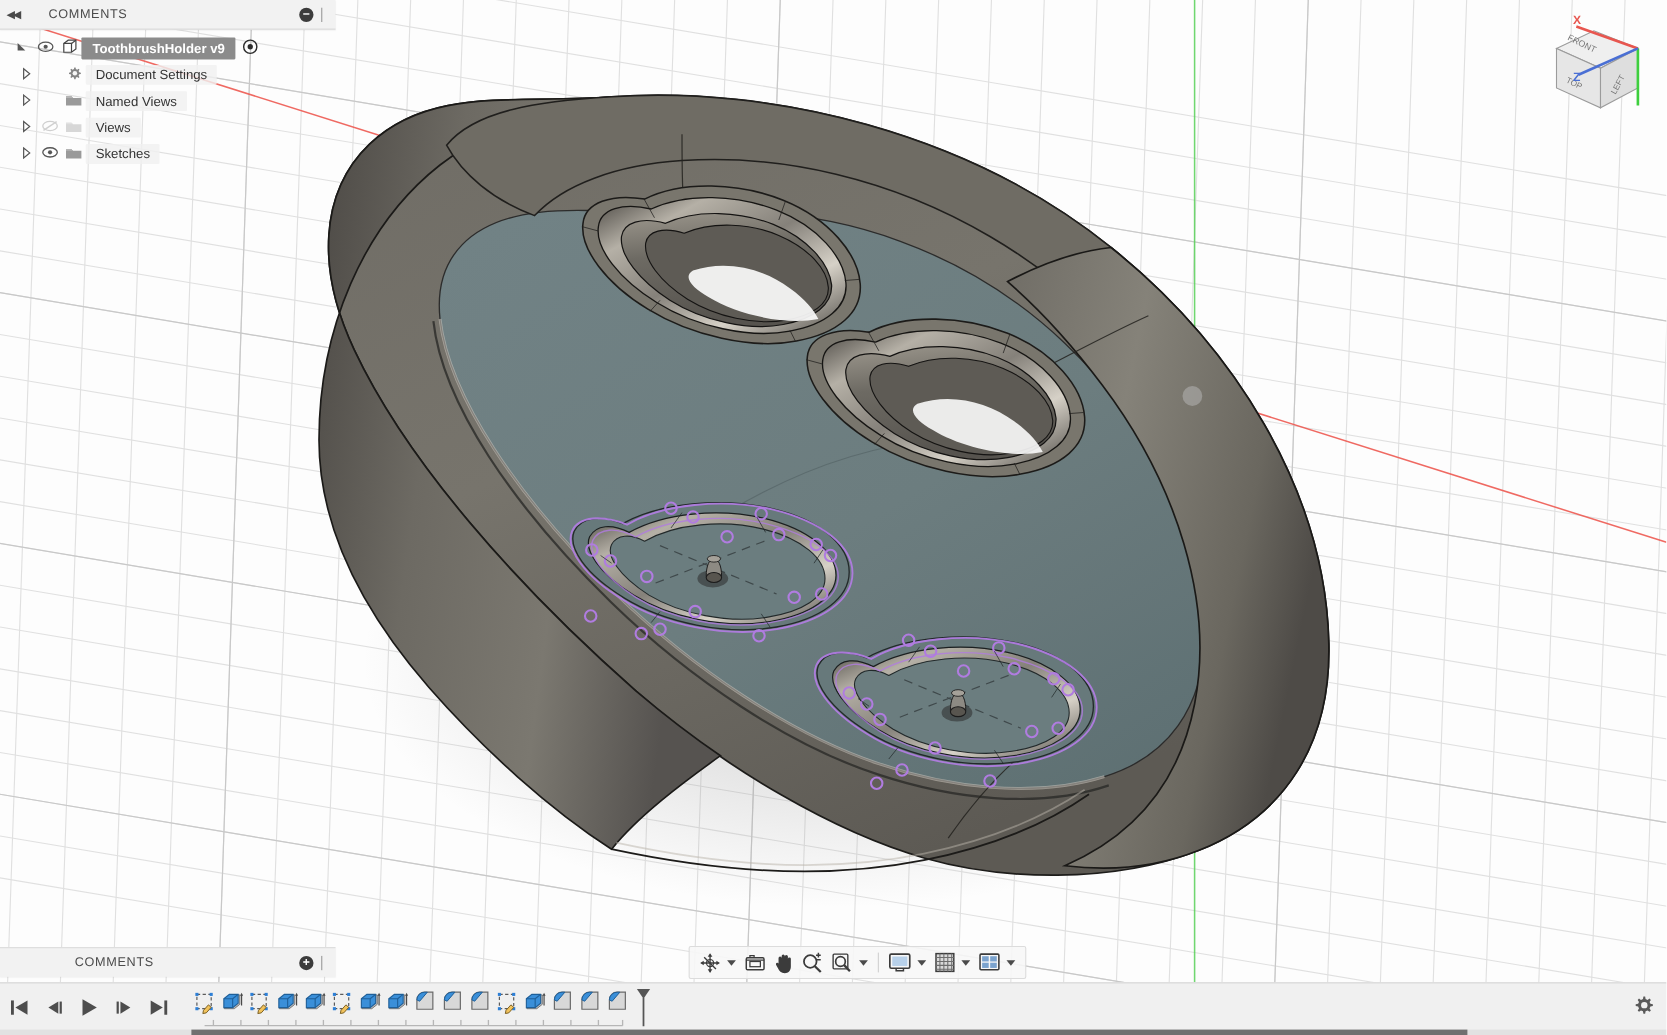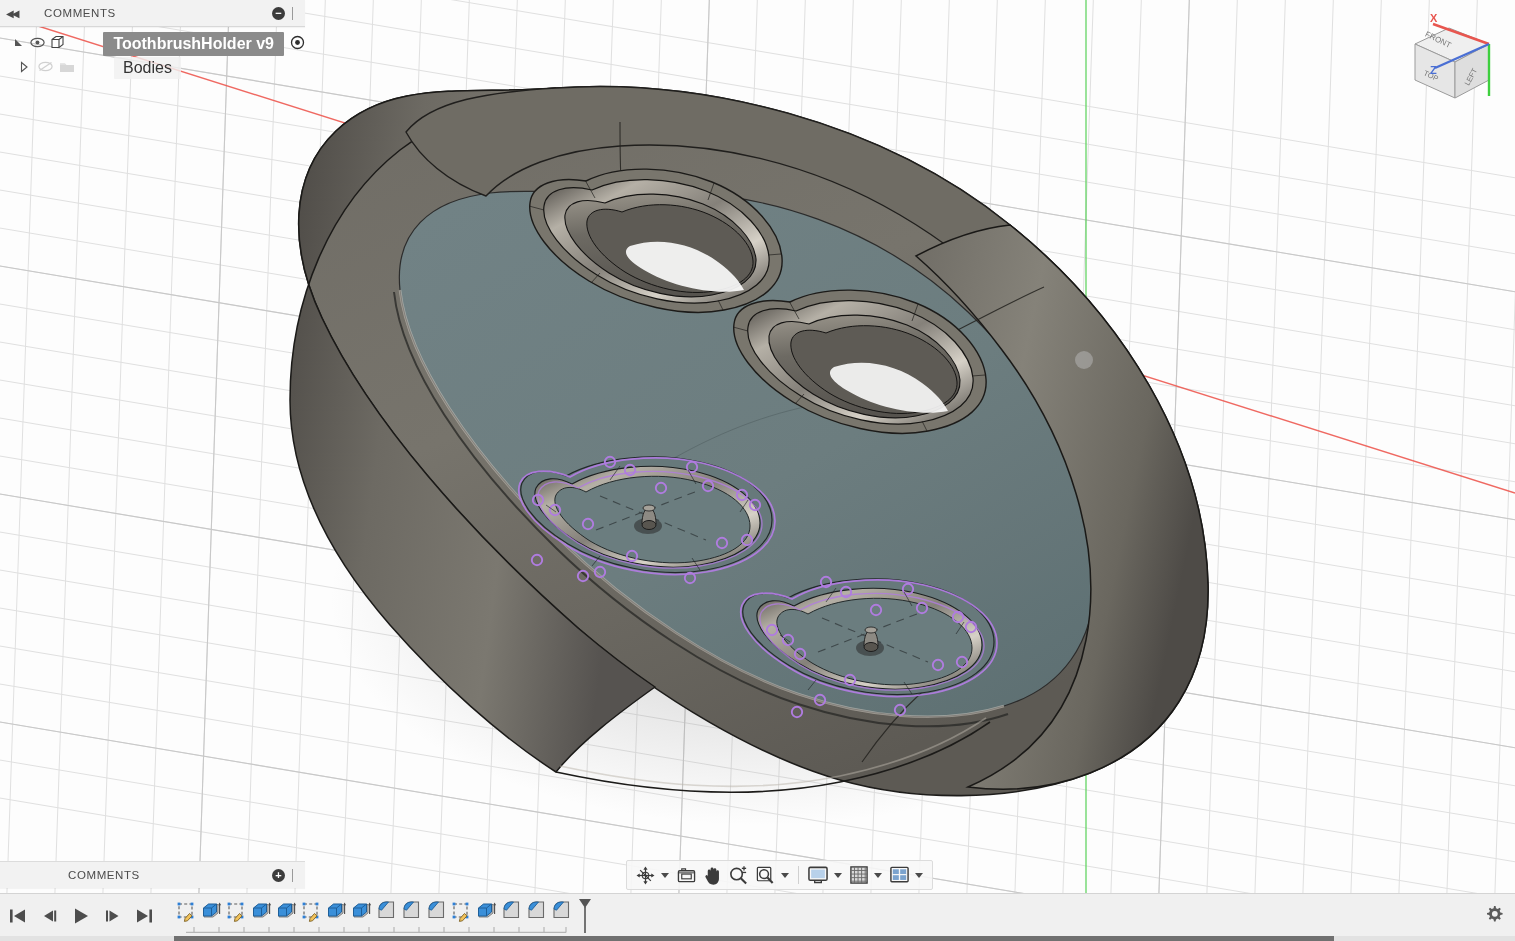--- a/index.html
+++ b/index.html
@@ -30,21 +30,21 @@
     font-size:11px;line-height:12px;text-align:center;font-weight:bold;}
   .grip{width:6px;height:13px;margin-left:7px;border-left:1px solid #9a9a9a;}
 
   .tree{padding:5px 0 0 0;}
   .node{display:flex;align-items:center;height:24px;padding-left:14px;box-sizing:border-box;}
   .node .tw{width:20px;text-align:center;color:#555;font-size:9px;}
   .node .eye{width:22px;text-align:center;}
   .node .ico{width:22px;text-align:center;}
   .node .lbl{
     background:rgba(240,240,240,.82);padding:2px 9px;border-radius:1px;
-    font-size:16px;color:#333;white-space:nowrap;margin-left:36px;
+    font-size:12px;color:#333;white-space:nowrap;
   }
   .node.root .lbl{background:#8b8b8b;color:#fff;font-weight:bold;padding:3px 10px;}
   .node.root{padding-left:10px;}
   .node.dim .eye,.node.dim .ico{opacity:.38;}
 
   
   #comments{position:absolute;left:0;top:861px;width:305px;z-index:30;}
   #comments .panel-head{background:#f2f2f2;border-top:1px solid #dcdcdc;border-bottom:none;padding-left:46px;}
 
   
@@ -580,44 +580,94 @@
       </span>
       <span class="lbl">ToothbrushHolder v9</span>
       <span style="margin-left:6px">
         <svg width="15" height="15" viewBox="0 0 15 15">
             <circle cx="7.5" cy="7.5" r="6" fill="none" stroke="#2c2c2c" stroke-width="1.3"></circle>
             <circle cx="7.5" cy="7.5" r="2.4" fill="#2c2c2c"></circle>
           </svg>
       </span>
     </div>
 
-
+    <div class="node">
+      <span class="tw">
+        <svg width="12" height="12" viewBox="0 0 12 12">
+            <path d="M3.5,1.5 L9,6 L3.5,10.5 Z" fill="none" stroke="#555" stroke-width="1.1"></path>
+          </svg>
+      </span>
+      <span class="eye"></span>
+      <span class="ico">
+        <svg width="15" height="15" viewBox="0 0 16 16">
+            <path d="M8,2.4 L9.3,2.4 L9.6,4 L10.9,4.6 L12.2,3.7 L13.1,4.6 L12.2,5.9 L12.8,7.2 L14.4,7.5 L14.4,8.8 L12.8,9.1 L12.2,10.4 L13.1,11.7 L12.2,12.6 L10.9,11.7 L9.6,12.3 L9.3,13.9 L8,13.9 L7.7,12.3 L6.4,11.7 L5.1,12.6 L4.2,11.7 L5.1,10.4 L4.5,9.1 L2.9,8.8 L2.9,7.5 L4.5,7.2 L5.1,5.9 L4.2,4.6 L5.1,3.7 L6.4,4.6 L7.7,4 Z" fill="#848484"></path>
+            <circle cx="8.6" cy="8.15" r="2.2" fill="#f6f6f6"></circle>
+          </svg>
+      </span>
+      <span class="lbl">Document Settings</span>
+    </div>
+
+    <div class="node">
+      <span class="tw">
+        <svg width="12" height="12" viewBox="0 0 12 12">
+            <path d="M3.5,1.5 L9,6 L3.5,10.5 Z" fill="none" stroke="#555" stroke-width="1.1"></path>
+          </svg>
+      </span>
+      <span class="eye"></span>
+      <span class="ico">
+        <svg width="16" height="14" viewBox="0 0 16 14">
+            <path d="M1,3.6 L6,3.6 L7.4,5 L15,5 L15,12 L1,12 Z" fill="#9a9a9a"></path>
+            <path d="M1,3.6 L6,3.6 L7.4,5 L1,5 Z" fill="#b5b5b5"></path>
+          </svg>
+      </span>
+      <span class="lbl">Named Views</span>
+    </div>
 
     <div class="node dim">
       <span class="tw">
         <svg width="12" height="12" viewBox="0 0 12 12">
             <path d="M3.5,1.5 L9,6 L3.5,10.5 Z" fill="none" stroke="#555" stroke-width="1.1"></path>
           </svg>
       </span>
       <span class="eye">
         <svg width="15" height="11" viewBox="0 0 15 11">
             <ellipse cx="7.5" cy="5.5" rx="6.6" ry="4.2" fill="none" stroke="#888" stroke-width="1.2"></ellipse>
             <line x1="1.5" y1="9.5" x2="13.5" y2="1.5" stroke="#888" stroke-width="1.3"></line>
           </svg>
       </span>
       <span class="ico">
         <svg width="16" height="14" viewBox="0 0 16 14">
             <path d="M1,3.6 L6,3.6 L7.4,5 L15,5 L15,12 L1,12 Z" fill="#9a9a9a"></path>
             <path d="M1,3.6 L6,3.6 L7.4,5 L1,5 Z" fill="#b5b5b5"></path>
           </svg>
       </span>
-      <span class="lbl">Bodies</span>
-    </div>
-
-
+      <span class="lbl">Views</span>
+    </div>
+
+
+    <div class="node">
+      <span class="tw">
+        <svg width="12" height="12" viewBox="0 0 12 12">
+            <path d="M3.5,1.5 L9,6 L3.5,10.5 Z" fill="none" stroke="#555" stroke-width="1.1"></path>
+          </svg>
+      </span>
+      <span class="eye">
+        <svg width="15" height="11" viewBox="0 0 15 11">
+            <ellipse cx="7.5" cy="5.5" rx="6.6" ry="4.2" fill="none" stroke="#555" stroke-width="1.2"></ellipse>
+            <circle cx="7.5" cy="5.5" r="1.9" fill="#555"></circle>
+          </svg>
+      </span>
+      <span class="ico">
+        <svg width="16" height="14" viewBox="0 0 16 14">
+            <path d="M1,3.6 L6,3.6 L7.4,5 L15,5 L15,12 L1,12 Z" fill="#9a9a9a"></path>
+            <path d="M1,3.6 L6,3.6 L7.4,5 L1,5 Z" fill="#b5b5b5"></path>
+          </svg>
+      </span>
+      <span class="lbl">Sketches</span>
+    </div>
   </div>
 </div>
 
 <div id="comments">
   <div class="panel-head">
     <span class="ttl">COMMENTS</span>
     <span class="round-btn">+</span>
     <span class="grip"></span>
   </div>
 </div>

